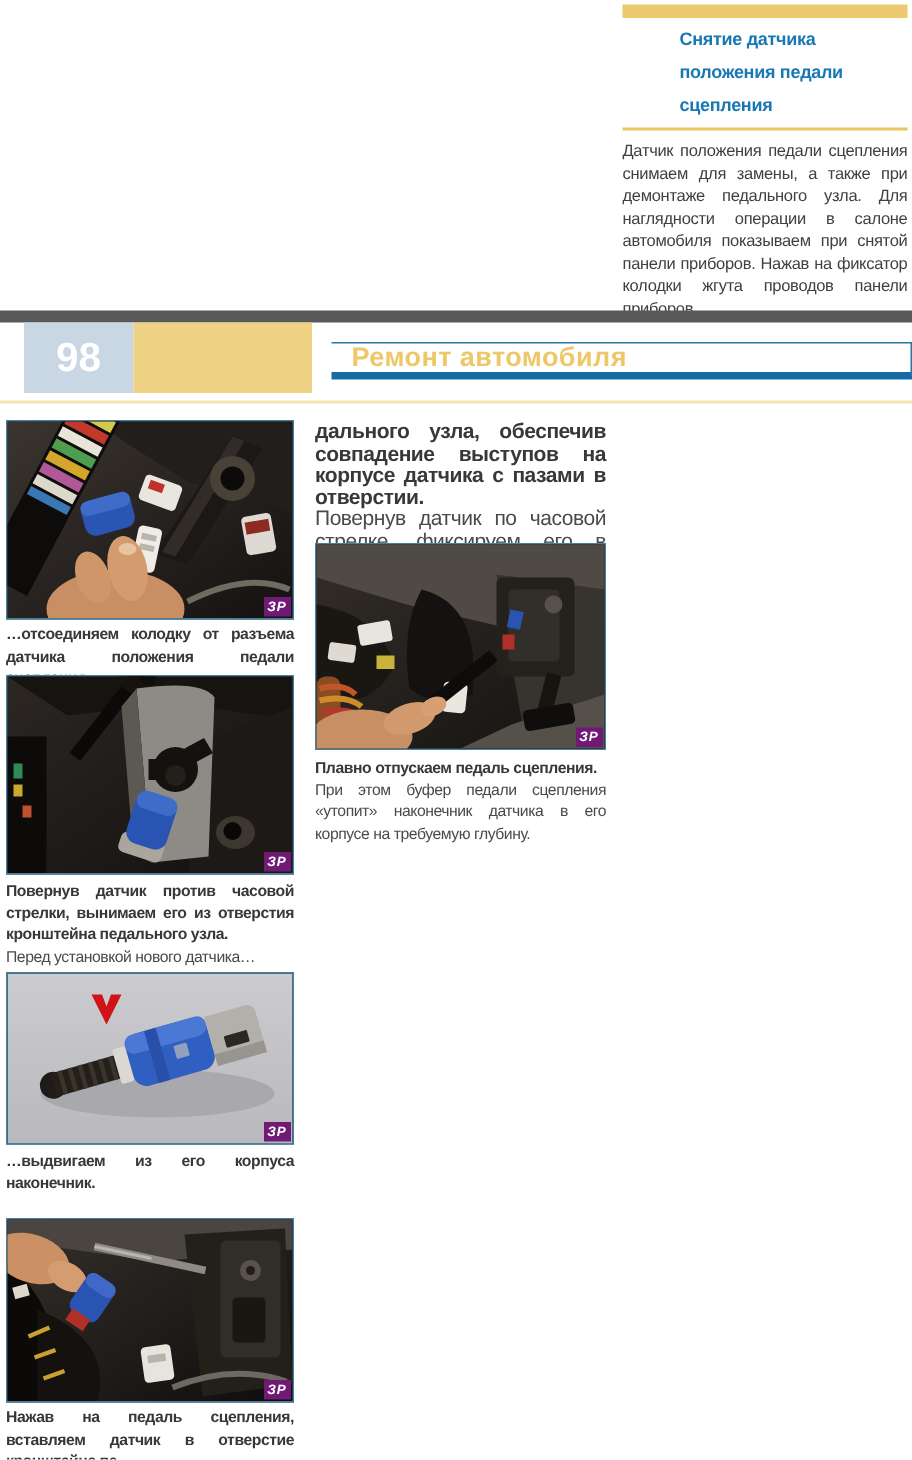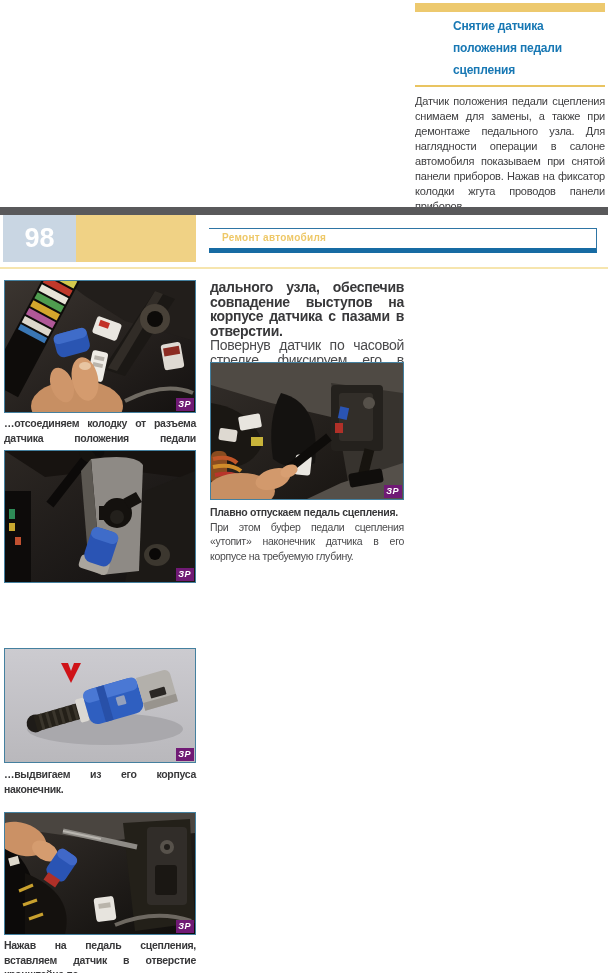--- a/index.html
+++ b/index.html
@@ -18,29 +18,29 @@
   .title-rule { margin-top:4px; height:2px; background:#e9c461; }
   .intro-text {
     margin-top:7px; font-size:11px; line-height:15px; letter-spacing:-0.2px;
     text-align:justify; color:#404042;
   }
   
   .band { position:absolute; left:0; top:207px; width:608px; }
   .band-graybar { height:8px; background:#59595b; }
   .band-row { display:flex; height:47px; }
   .num-box {
-    margin-left:3px; width:73px; background:#c9d6e3; color:#ffffff;
+    margin-left:16px; width:73px; background:#c9d6e3; color:#ffffff;
     font-size:27px; font-weight:bold; display:flex; align-items:center; justify-content:center;
   }
   .yellow-box { width:120px; background:#f0d285; }
   .section-box {
     margin-left:13px; margin-top:13px; width:388px; height:25px;
     border-top:1px solid #2e75a5; border-right:1px solid #2e75a5;
     border-bottom:5px solid #176ba3;
-    padding-left:13px; font-size:10px; line-height:18px; font-weight:bold;
+    padding-left:13px; font-size:18px; line-height:18px; font-weight:bold;
     color:#eec868; letter-spacing:0.3px;
   }
   .band-palerule { margin-top:5px; height:2px; background:#f6e5ae; }
   
   .col-left  { position:absolute; left:4px;   top:280px; width:192px; height:693px; }
   .col-right { position:absolute; left:210px; top:280px; width:194px; height:693px; }
   .abs { position:absolute; left:0; width:192px; }
   .col-right .abs { width:194px; }
   .photo {
     border:1px solid #44809f; background:#1c1916; position:absolute; left:0;
@@ -167,20 +167,24 @@
       <ellipse cx="152" cy="104" rx="13" ry="11" fill="#3c372f"></ellipse>
       <circle cx="150" cy="103" r="6" fill="#0a0807"></circle>
       <g transform="rotate(18 96 96)">
         <rect x="80" y="108" width="30" height="14" rx="4" fill="#aaa59d"></rect>
         <rect x="82" y="78" width="28" height="36" rx="8" fill="#2a54b4"></rect>
         <rect x="82" y="78" width="28" height="12" rx="6" fill="#3f6cc9"></rect>
       </g>
     </svg>
     <span class="zr-badge">ЗР</span>
   </figure>
+  <p class="cap abs" style="top:307px;">
+    <span class="bold-part">Повернув датчик против часовой стрелки, вынимаем его из отверстия кронштейна педального узла.</span>
+    <span class="reg-part">Перед установкой нового датчика…</span>
+  </p>
 
   <figure class="photo" style="top:368px;">
     <svg width="190" height="113" viewBox="0 0 190 113">
       <defs>
           <linearGradient id="g3" x1="0" y1="0" x2="0" y2="1">
         <stop offset="0" stop-color="#cccbd0"></stop>
             <stop offset="1" stop-color="#b9b8bc"></stop>
       </linearGradient>
         </defs>
       <rect width="190" height="113" fill="url(#g3)"></rect>

